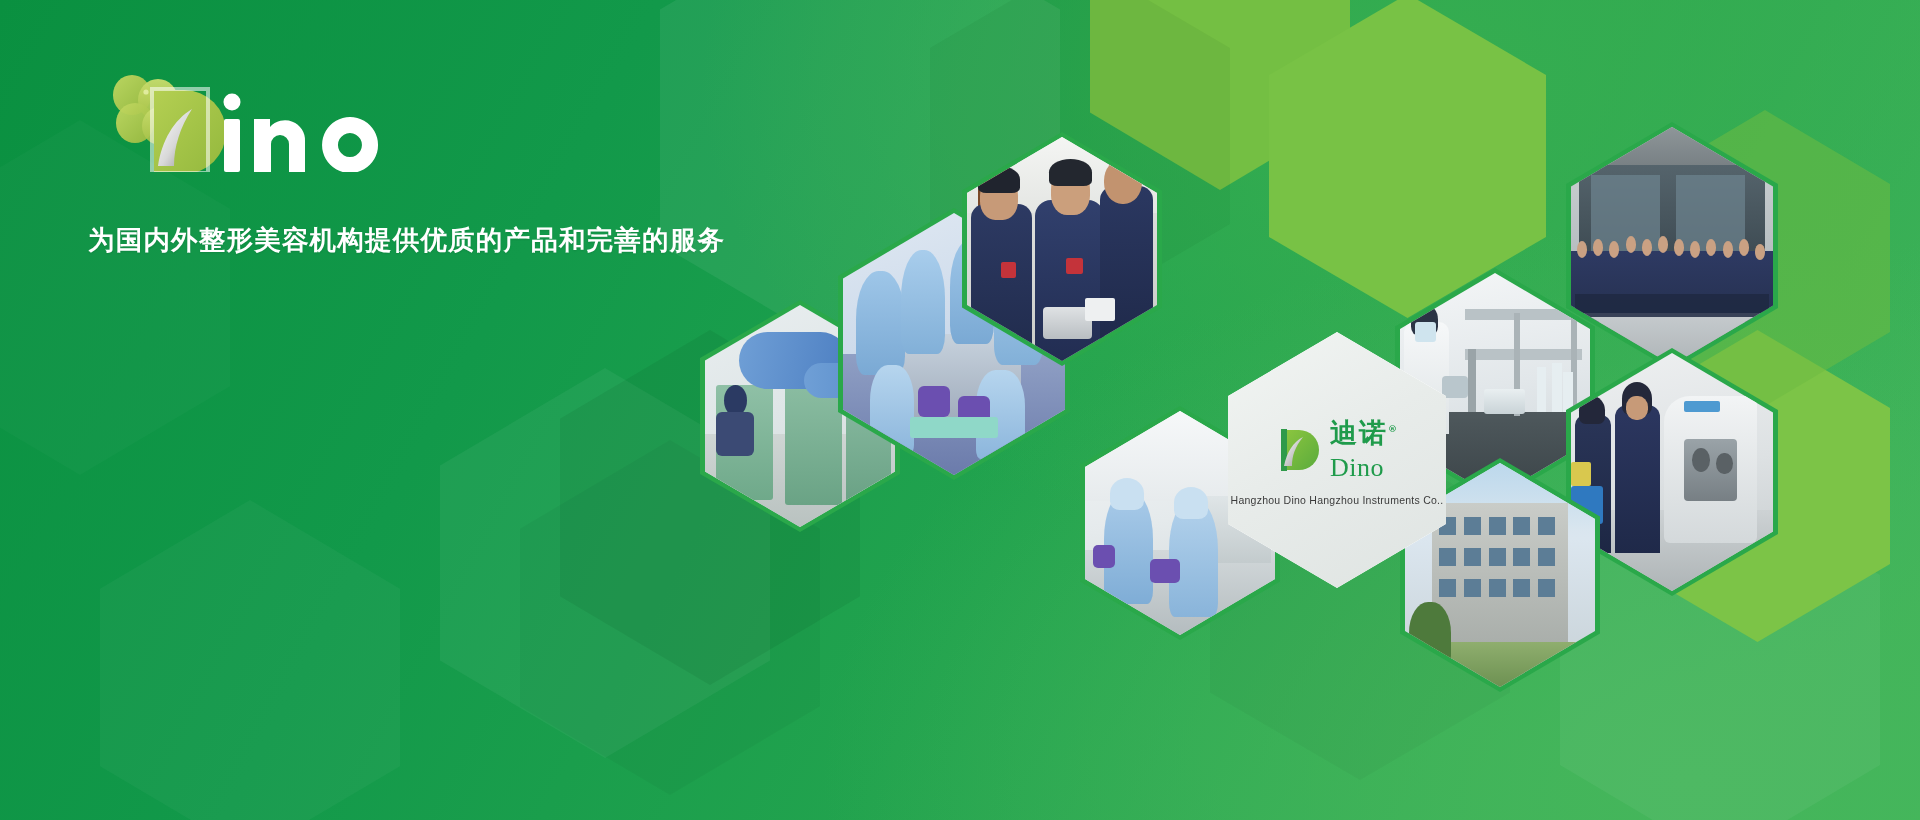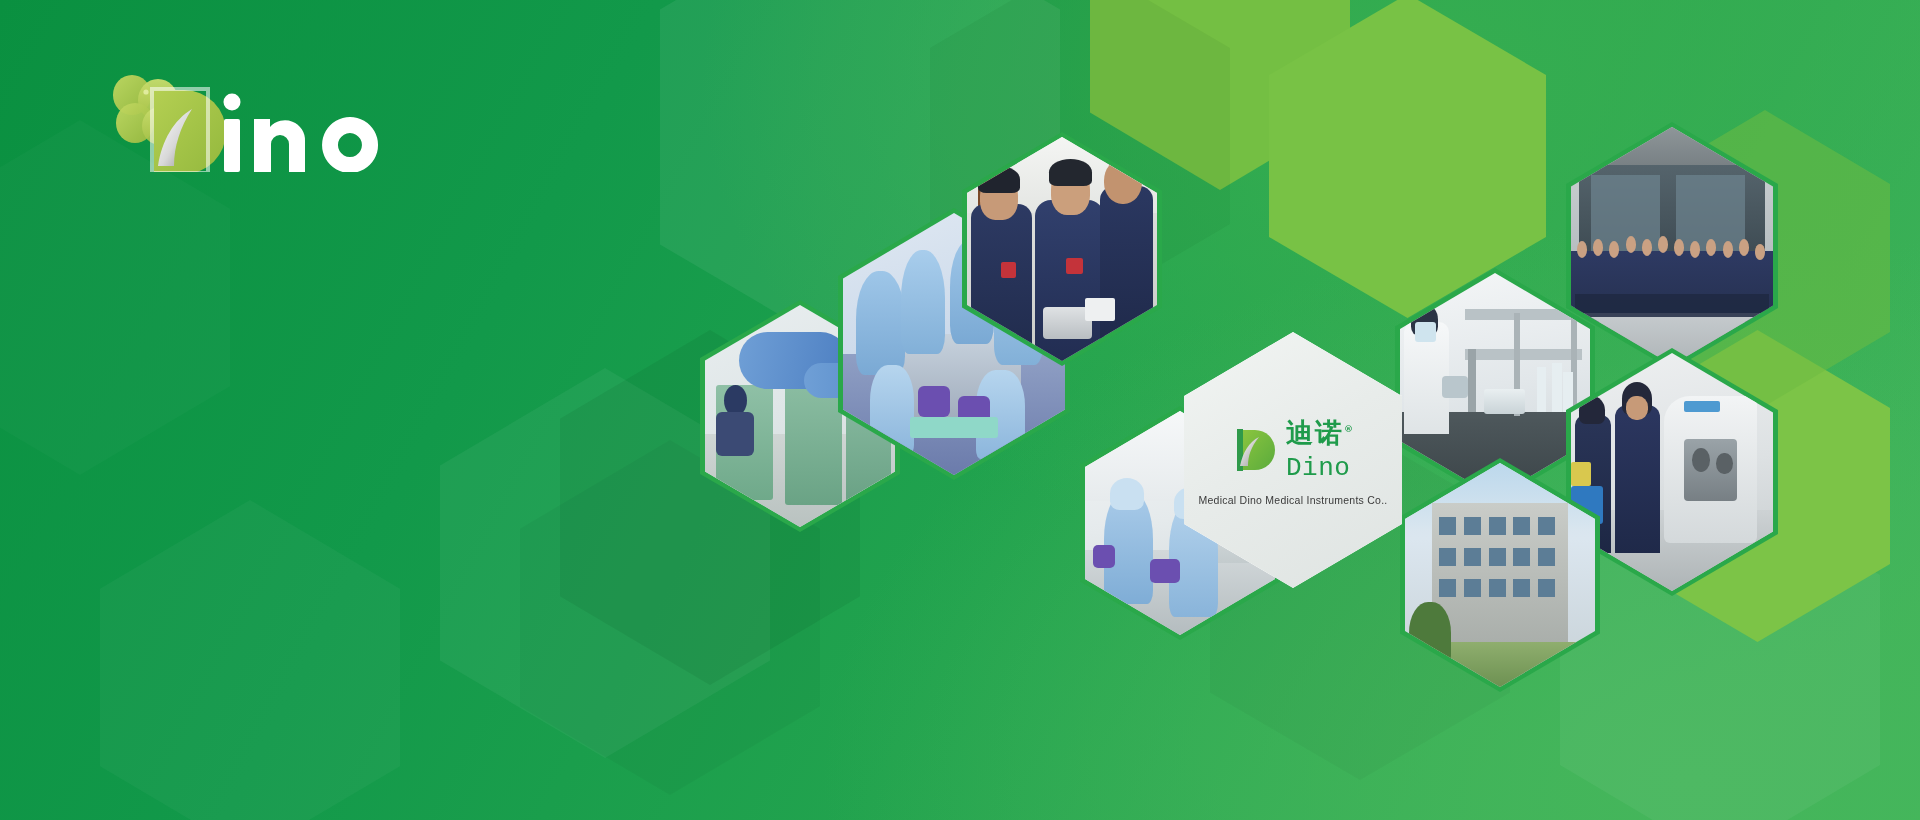--- a/index.html
+++ b/index.html
@@ -72,21 +72,21 @@
   #hex-logo-mark { display:flex; align-items:center; gap:9px; margin-top:4px; }
   #hex-logo-cn {
     font-size:27px; font-weight:700; color:#1f9b4b;
     letter-spacing:2px; line-height:1;
     font-family:"DejaVu Sans","Liberation Sans",sans-serif;
     position:relative;
   }
   #hex-logo-reg { font-size:9px; vertical-align:super; }
   #hex-logo-en {
     font-size:26px; color:#1f9b4b; line-height:1;
-    font-family:Liberation Mono, monospace;
+    font-family:Liberation Serif, serif;
     letter-spacing:.5px; margin-top:9px;
   }
   #hex-logo-company {
     margin-top:13px;
     font-size:10.5px; color:#3b3b3b; letter-spacing:.25px;
     white-space:nowrap;
   }
 
   
   .scene { position:absolute; inset:0; }
@@ -150,20 +150,21 @@
         <g fill="#ffffff">
           <circle cx="144" cy="40" r="8.5"></circle>
           <rect x="136" y="57" width="16" height="53" rx="2"></rect>
           <path d="M166 57 h16 v8 a20 20 0 0 1 35 14 v31 h-16 V82 a9 9 0 0 0 -18 0 v28 h-17 Z"></path>
           <path d="M262 55 a28 28 0 1 0 .1 0 Z M262 71 a12 12 0 1 1 -.1 0 Z"></path>
         </g>
       </svg>
     </div>
 
     <div id="tagline">
+      <div class="tag-line">为国内外整形美容机构提供优质的产品和完善的服务</div>
     </div>
   </div>
 
   <div id="cluster">
 
     <div class="hex framed" style="left:700px;top:300px;width:200px;height:232px;">
       <div class="inner" style="background:linear-gradient(160deg,#e9eef0 0%,#dfe6e7 45%,#cfd8d8 100%);">
         <div class="scene">
           <div style="left:0;top:58%;width:100%;height:42%;background:linear-gradient(#cfd6d4,#b9c2c0);"></div>
           <div style="left:6%;top:36%;width:30%;height:52%;background:linear-gradient(#8fc0a6,#6fa98a);border-radius:3px;"></div>
@@ -319,21 +320,21 @@
           <div style="left:31%;top:52%;width:9%;height:8%;background:#5c7d96;"></div>
           <div style="left:44%;top:52%;width:9%;height:8%;background:#5c7d96;"></div>
           <div style="left:57%;top:52%;width:9%;height:8%;background:#5c7d96;"></div>
           <div style="left:70%;top:52%;width:9%;height:8%;background:#5c7d96;"></div>
           <div style="left:0;top:80%;width:100%;height:20%;background:linear-gradient(#8fae6e,#6d9152);"></div>
           <div style="left:2%;top:62%;width:22%;height:30%;background:#4e7a3c;border-radius:46% 46% 20% 20%;"></div>
         </div>
       </div>
     </div>
 
-    <div class="hex" id="hex-logo" style="left:1184px;top:332px;width:218px;height:256px;background:#ffffff;">
+    <div class="hex" id="hex-logo" style="left:1228px;top:332px;width:218px;height:256px;background:#ffffff;">
       <div class="inner">
         <div id="hex-logo-mark">
           <svg width="46" height="48" viewBox="0 0 46 48">
             <defs>
               <linearGradient id="hexD" x1="0" y1="0" x2="1" y2="1">
                 <stop offset="0%" stop-color="#8dc63f"></stop>
                   <stop offset="100%" stop-color="#5aab3c"></stop>
               </linearGradient>
               <linearGradient id="hexPeel" x1="0" y1="0" x2="1" y2="1">
                 <stop offset="0%" stop-color="#ffffff"></stop>
@@ -344,18 +345,18 @@
             <path d="M6 3 h6 v42 h-6 Z" fill="#2f9a4a"></path>
             <path d="M9 40 C12 26 18 16 28 11 C20 21 17 30 17 40 Z" fill="url(#hexPeel)"></path>
           </svg>
           <div>
             <div id="hex-logo-cn">
               <span>迪诺</span><sup id="hex-logo-reg">®</sup>
             </div>
             <div id="hex-logo-en">Dino</div>
           </div>
         </div>
-        <div id="hex-logo-company">Medical Dino Medical Instruments Co..</div>
+        <div id="hex-logo-company">Hangzhou Dino Hangzhou Instruments Co..</div>
       </div>
     </div>
 
   </div>
 </div>
 
 </body></html>

